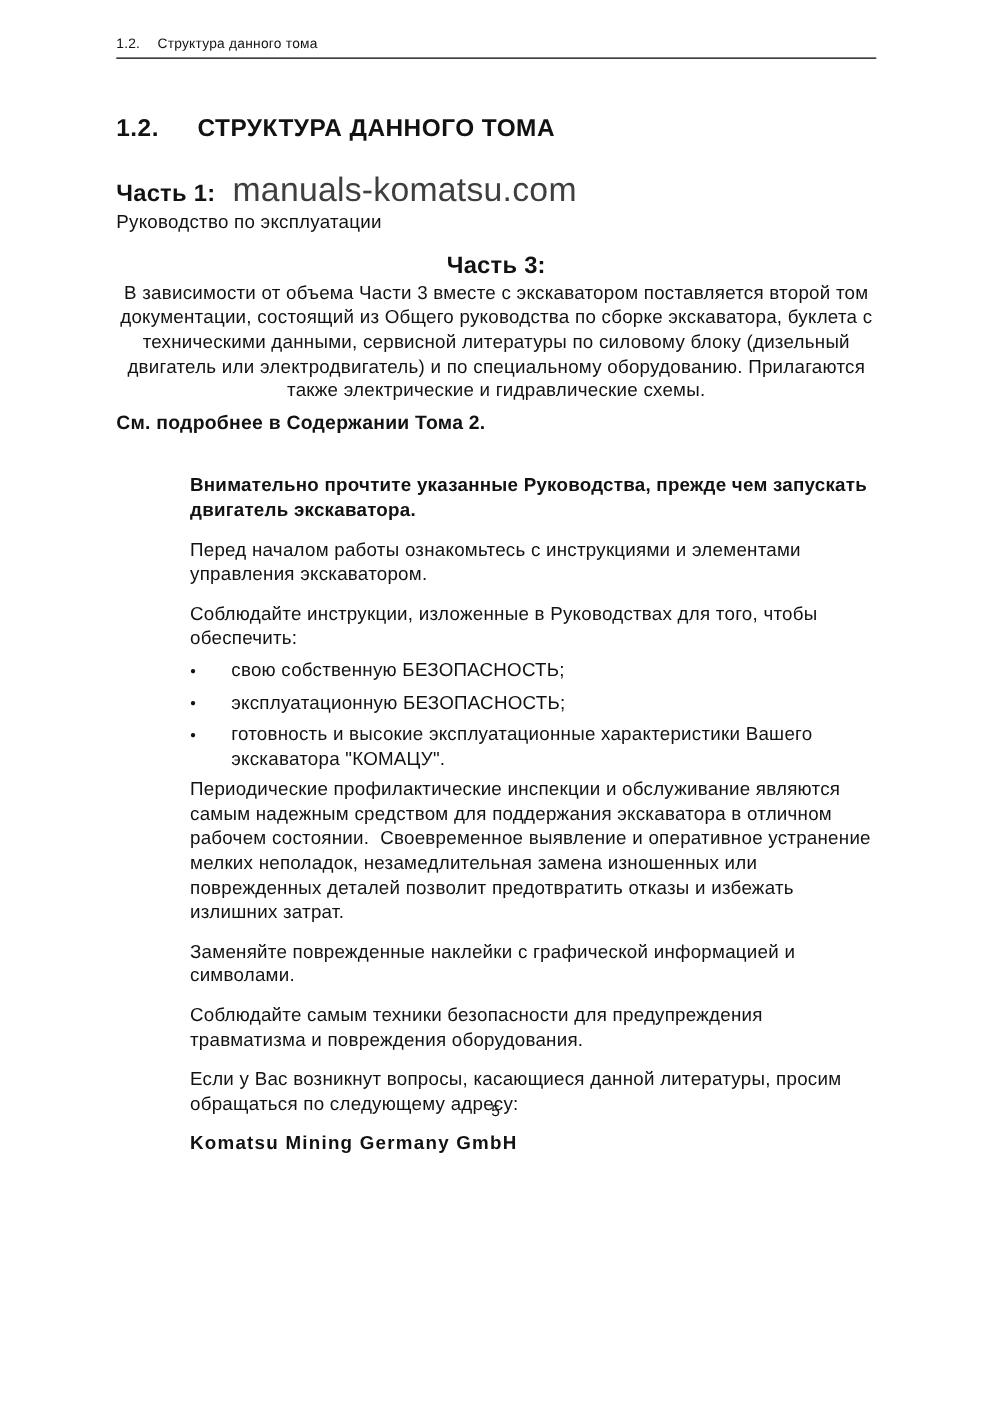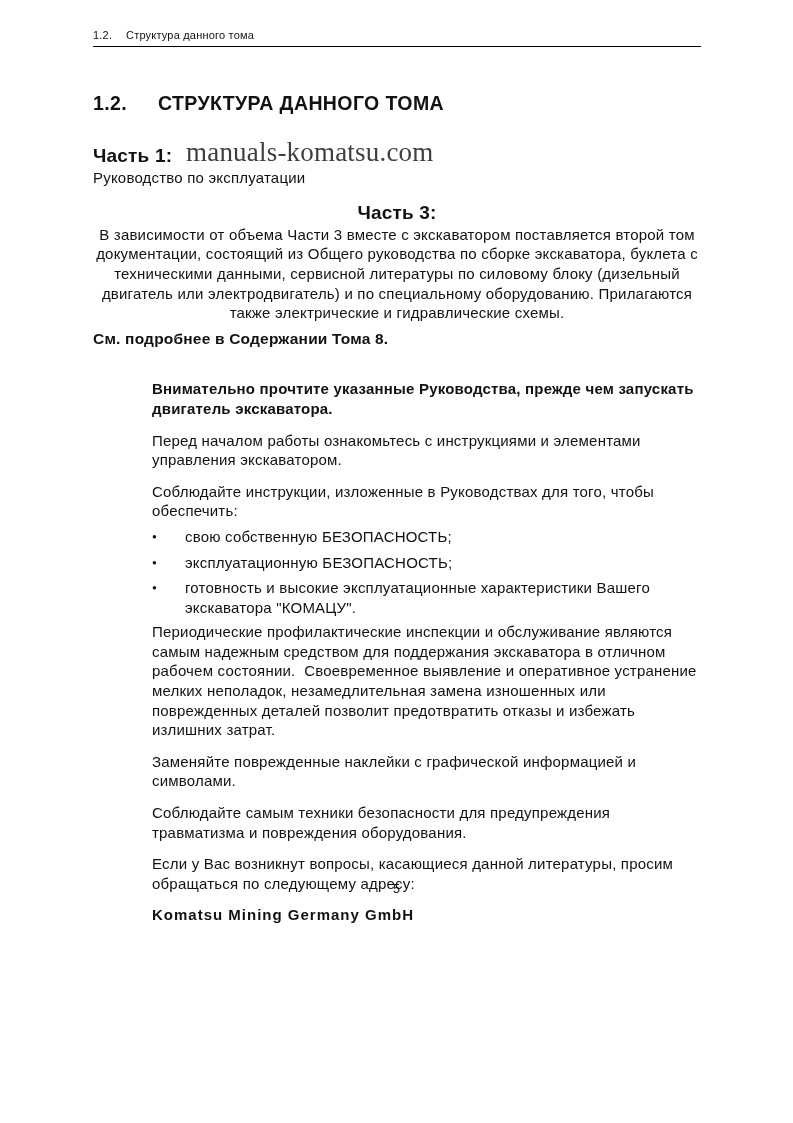--- a/index.html
+++ b/index.html
@@ -23,21 +23,20 @@
   }
   .running-header .rh-num { width:33px; flex:none; }
 
   
   .watermark {
     position:absolute; left:186px; top:137px;
     font-size:27px; line-height:30px;
     color:#3f3f3f;
     letter-spacing:0.2px;
     white-space:nowrap;
-    font-family:Liberation Serif, serif;
   }
 
   
   .content {
     position:absolute; left:93px; top:92px; width:608px;
     font-size:15px; line-height:19.6px;
   }
   .doc-title {
     display:flex; margin:0;
     font-size:19.5px; line-height:23px; font-weight:bold;
@@ -97,21 +96,21 @@
       <p class="part-heading">Часть 1:</p>
       <p class="part-body">Руководство по эксплуатации</p>
     </div>
 
 
     <div class="part part-3">
       <p class="part-heading">Часть 3:</p>
       <p class="part-body">В зависимости от объема Части 3 вместе с экскаватором поставляется второй том документации, состоящий из Общего руководства по сборке экскаватора, буклета с техническими данными, сервисной литературы по силовому блоку (дизельный двигатель или электродвигатель) и по специальному оборудованию. Прилагаются также электрические и гидравлические схемы.</p>
     </div>
 
-    <p class="see-more">См. подробнее в Содержании Тома 8.</p>
+    <p class="see-more">См. подробнее в Содержании Тома 2.</p>
 
     <div class="notice">
       <p class="lead">Внимательно прочтите указанные Руководства, прежде чем запускать двигатель экскаватора.</p>
       <p>Перед началом работы ознакомьтесь с инструкциями и элементами управления экскаватором.</p>
       <p>Соблюдайте инструкции, изложенные в Руководствах для того, чтобы обеспечить:</p>
 
       <div class="bullet-list">
         <div class="bullet-item">
           <span class="bullet-marker">●</span>
           <span class="bullet-text">свою собственную БЕЗОПАСНОСТЬ;</span>

